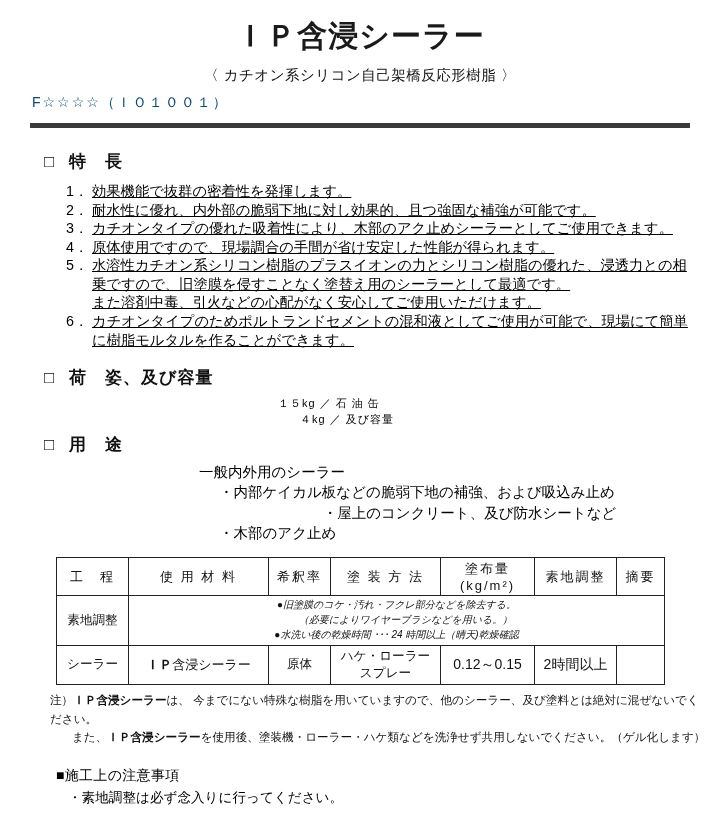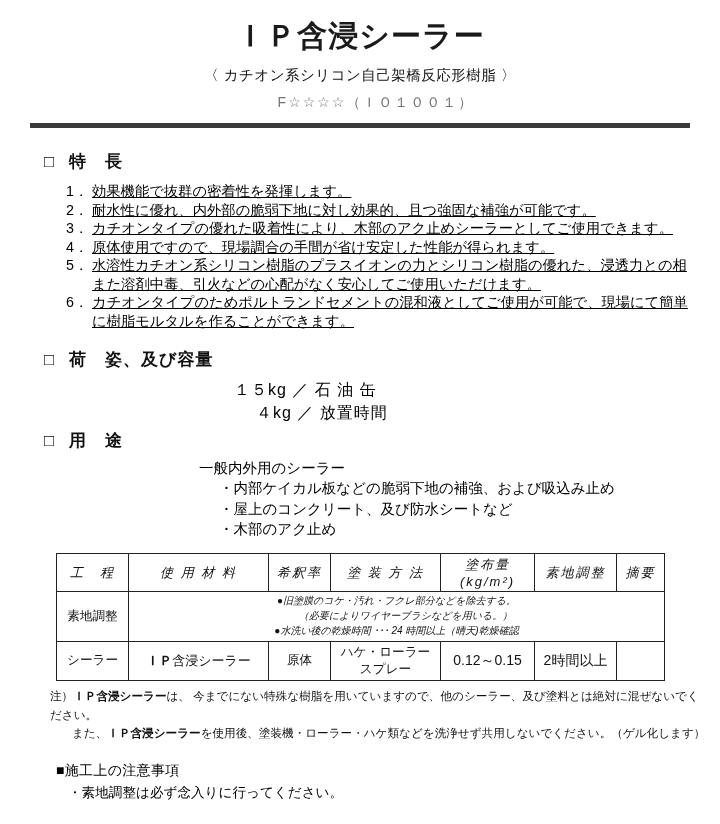--- a/index.html
+++ b/index.html
@@ -33,25 +33,25 @@
     color: #1a1a1a;
   }
   .doc-subtitle {
     text-align: center;
     font-size: 14.5px;
     margin-top: 9px;
     letter-spacing: 0.5px;
     color: #111;
   }
   .doc-code {
-    text-align: center;
+    text-align: left;
     font-size: 14px;
     margin-top: 9px;
     letter-spacing: 2px;
-    color: #737373;
+    color: #0c4a6e;
     margin-left: 32px;
   }
   .header-rule {
     margin: 11px 30px 0 30px;
     height: 5px;
     background: #3a3a3a;
   }
 
   
   .section-head {
@@ -78,23 +78,24 @@
   .feat-num {
     width: 26px;
     flex: none;
     text-align: left;
   }
   .feat-text { flex: 1; text-decoration: underline; }
   .feat-text p { margin: 0; }
 
   
   .cap-line {
-    font-size: 16px;
+    font-size: 11px;
     line-height: 1.45;
     letter-spacing: 1px;
+    margin-left: 44px;
   }
 
   
   .use-lead { font-size: 14.5px; line-height: 1.40; }
   .use-item { font-size: 14.5px; line-height: 1.40; }
 
   
   table.spec {
     border-collapse: collapse;
     width: 608px;
@@ -106,21 +107,20 @@
     padding: 2px 3px;
     vertical-align: middle;
     text-align: center;
     font-weight: normal;
     color: #111;
   }
   table.spec th {
     height: 19px;
     letter-spacing: 2px;
     font-size: 13px;
-    font-style: italic;
   }
   th.h-tekiyo, th.h-hochi, th.h-tofu { letter-spacing: 0; }
   td.cell-prep-label { width: 72px; }
   td.cell-prep-body {
     text-align: left;
     padding: 4px 6px;
     line-height: 1.48;
     font-size: 10px;
     font-style: italic;
   }
@@ -197,53 +197,54 @@
       <li class="feat-item">
         <span class="feat-num">4．</span>
         <span class="feat-text">
           <p>原体使用ですので、現場調合の手間が省け安定した性能が得られます。</p>
         </span>
       </li>
       <li class="feat-item">
         <span class="feat-num">5．</span>
         <span class="feat-text">
           <p>水溶性カチオン系シリコン樹脂のプラスイオンの力とシリコン樹脂の優れた、浸透力との相</p>
+          <p>乗ですので、旧塗膜を侵すことなく塗替え用のシーラーとして最適です。</p>
           <p>また溶剤中毒、引火などの心配がなく安心してご使用いただけます。</p>
         </span>
       </li>
       <li class="feat-item">
         <span class="feat-num">6．</span>
         <span class="feat-text">
           <p>カチオンタイプのためポルトランドセメントの混和液としてご使用が可能で、現場にて簡単</p>
           <p>に樹脂モルタルを作ることができます。</p>
         </span>
       </li>
     </ul>
   </div>
 
   <div style="margin:17px 0 0 44px;">
     <div class="section-head">
       <span class="sec-box">□</span>
       <span style="margin-left:8px;">荷　姿、及び容量</span>
     </div>
     <div style="margin-top:7px; padding-left:190px;">
       <div class="cap-line">１５kg ／ 石 油 缶</div>
-      <div class="cap-line" style="padding-left:22px;">４kg ／ 放置時間</div>
+      <div class="cap-line" style="padding-left:22px;">４kg ／ 及び容量</div>
     </div>
   </div>
 
   <div style="margin:5px 0 0 44px;">
     <div class="section-head">
       <span class="sec-box">□</span>
       <span style="margin-left:8px;">用　途</span>
     </div>
     <div style="margin-top:6px; padding-left:155px;">
       <div class="use-lead">一般内外用のシーラー</div>
       <div class="use-item" style="padding-left:20px;">・内部ケイカル板などの脆弱下地の補強、および吸込み止め</div>
-      <div class="use-item" style="padding-left:20px;">・屋上のコンクリート、及び防水シートなど</div>
+      <div class="use-item" style="padding-left:20px;text-align:center;">・屋上のコンクリート、及び防水シートなど</div>
       <div class="use-item" style="padding-left:20px;">・木部のアク止め</div>
     </div>
   </div>
 
   <div style="margin:14px 0 0 56px;">
     <table class="spec">
       <colgroup>
         <col style="width:72px">
           <col style="width:140px">
           <col style="width:62px">

